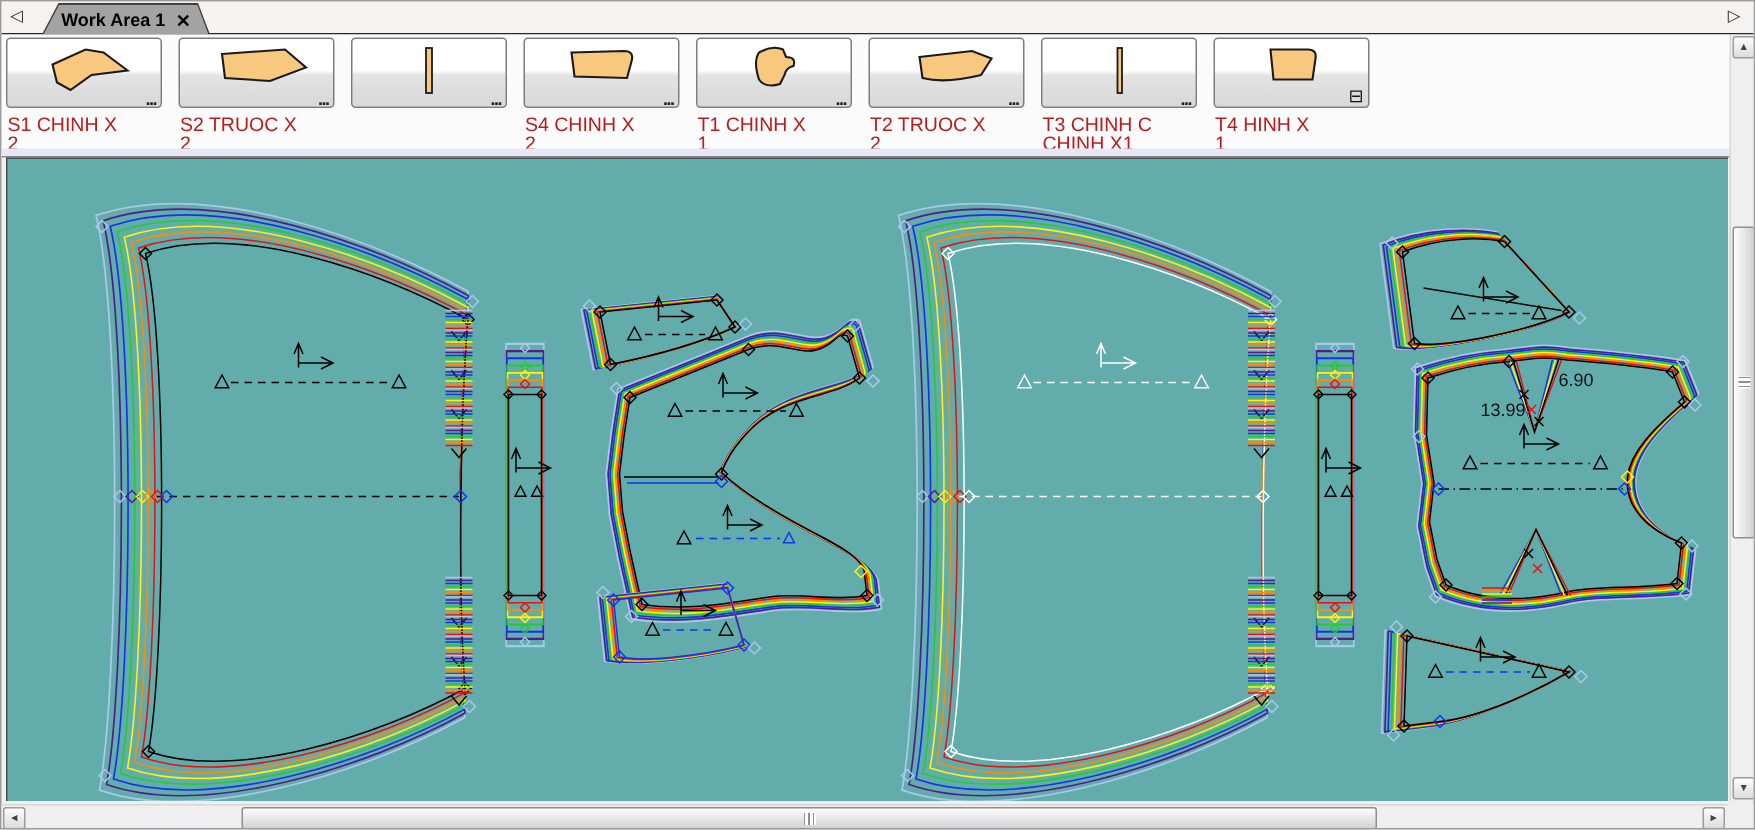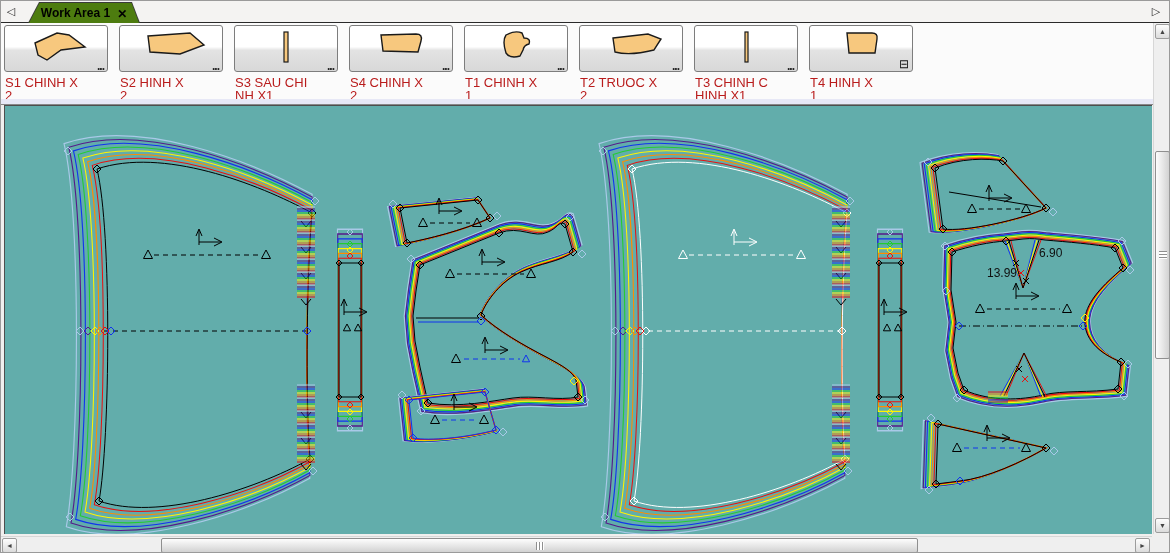--- a/index.html
+++ b/index.html
@@ -14,21 +14,21 @@
   .tabscroll{position:absolute;top:3px;width:14px;height:15px;color:#222;font-size:11px;line-height:15px;text-align:center;cursor:pointer;}
   .tabscroll.left{left:3px;}
   .tabscroll.right{left:1148px;}
   .tab{
     position:absolute;left:27px;top:1px;width:112px;height:21px;
     background:#3a3a3a;
     clip-path:polygon(11px 0, 104px 0, 112px 100%, 0 100%);
   }
   .tab .inner{
     position:absolute;left:1px;top:1px;right:1px;bottom:0;
-    background:#4d7c0f;
+    background:#a3a3a3;
     clip-path:polygon(10.5px 0, 102.5px 0, 110px 100%, 0 100%);
     display:flex;align-items:center;justify-content:center;gap:7px;
   }
   .tab .title{font-size:12px;font-weight:bold;color:#000;white-space:nowrap;}
   .tab .close{font-size:12px;font-weight:bold;color:#000;cursor:pointer;margin-top:1px;}
   
   .panel{position:absolute;left:0;top:22px;width:1152px;height:81px;background:#fbfbfb;border-bottom:1px solid #888;}
   .panel .strip{position:absolute;left:0;bottom:0;width:100%;height:5px;background:#e7e8f6;}
   .pitem{position:absolute;top:2px;width:112px;height:78px;}
   .thumb{
@@ -100,31 +100,30 @@
       <div class="plabel"><span>S1 CHINH X</span><br><span>2</span></div>
     </div>
 
     <div class="pitem" style="left:118px">
       <div class="thumb">
         <svg width="102" height="45" viewBox="0 0 102 45">
           <path d="M28,10 L70,7 L84,19 L60,28 L30,26 Z" fill="#f7c87e" stroke="#1a1a1a" stroke-width="1.4"></path>
           </svg>
         <span class="more">...</span>
       </div>
-      <div class="plabel"><span>S2 HINH X</span><br><span>2</span></div>
+      <div class="plabel"><span>S2 TRUOC X</span><br><span>2</span></div>
     </div>
 
     <div class="pitem" style="left:233px">
       <div class="thumb">
         <svg width="102" height="45" viewBox="0 0 102 45">
           <rect x="49" y="6" width="4" height="30" fill="#f7c87e" stroke="#1a1a1a" stroke-width="1.2"></rect>
           </svg>
         <span class="more">...</span>
       </div>
-      <div class="plabel"><span>S3 SAU CHI</span><br><span>NH X1</span></div>
     </div>
 
     <div class="pitem" style="left:348px">
       <div class="thumb">
         <svg width="102" height="45" viewBox="0 0 102 45">
           <path d="M31,9 L66,8 Q73,8 71,15 L68,26 L33,25 Z" fill="#f7c87e" stroke="#1a1a1a" stroke-width="1.4"></path>
           </svg>
         <span class="more">...</span>
       </div>
       <div class="plabel"><span>S4 CHINH X</span><br><span>2</span></div>
@@ -150,21 +149,21 @@
       <div class="plabel"><span>T2 TRUOC X</span><br><span>2</span></div>
     </div>
 
     <div class="pitem" style="left:693px">
       <div class="thumb">
         <svg width="102" height="45" viewBox="0 0 102 45">
           <rect x="50" y="6" width="3" height="30" fill="#f7c87e" stroke="#1a1a1a" stroke-width="1.2"></rect>
           </svg>
         <span class="more">...</span>
       </div>
-      <div class="plabel"><span>T3 CHINH C</span><br><span>HINH X1</span></div>
+      <div class="plabel"><span>T3 CHINH C</span><br><span>CHINH X1</span></div>
     </div>
 
     <div class="pitem" style="left:808px">
       <div class="thumb">
         <svg width="102" height="45" viewBox="0 0 102 45">
           <path d="M37,7 L62,7 Q68,7 67,13 L65,27 L39,27 Z" fill="#f7c87e" stroke="#1a1a1a" stroke-width="1.4"></path>
           </svg>
         <span class="boardicon">⊟</span>
       </div>
       <div class="plabel"><span>T4 HINH X</span><br><span>1</span></div>

